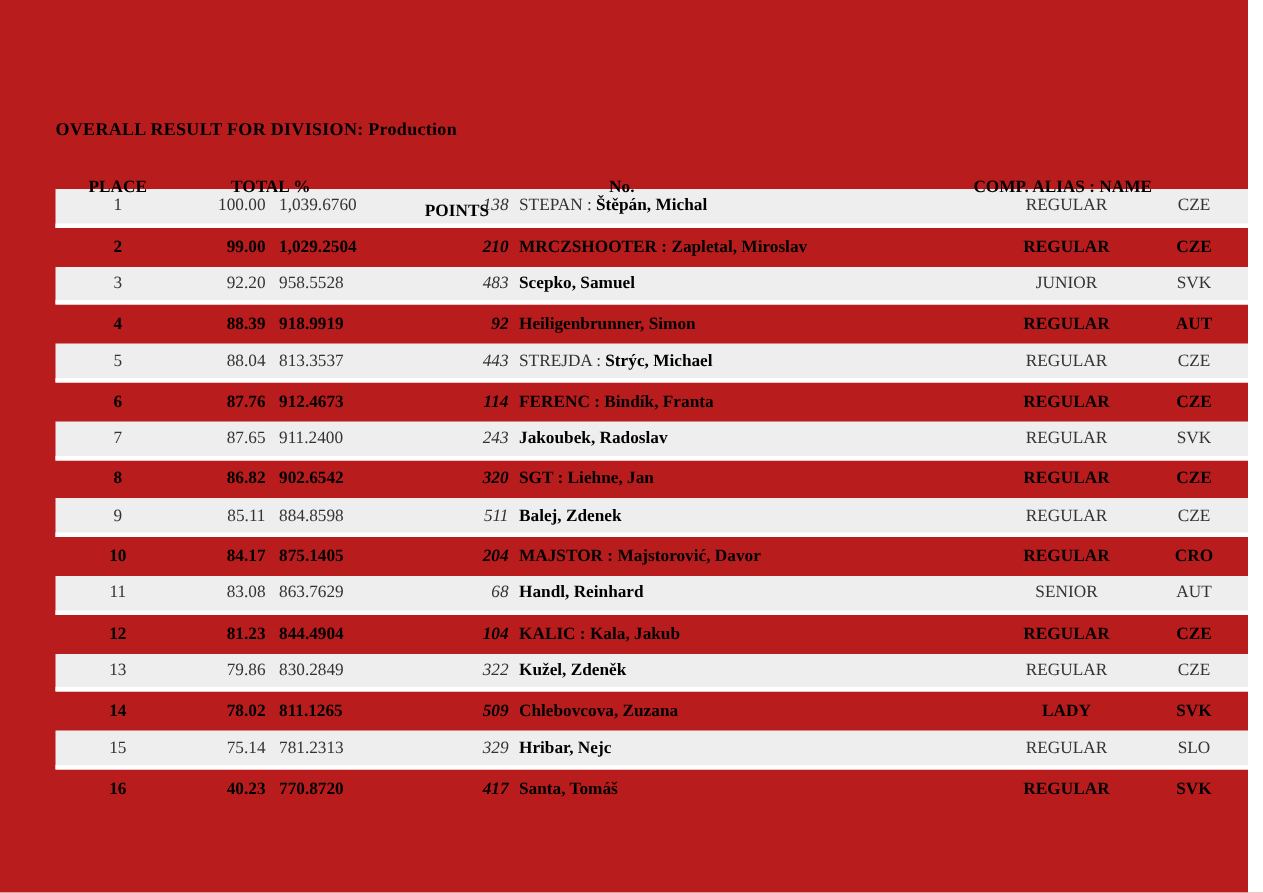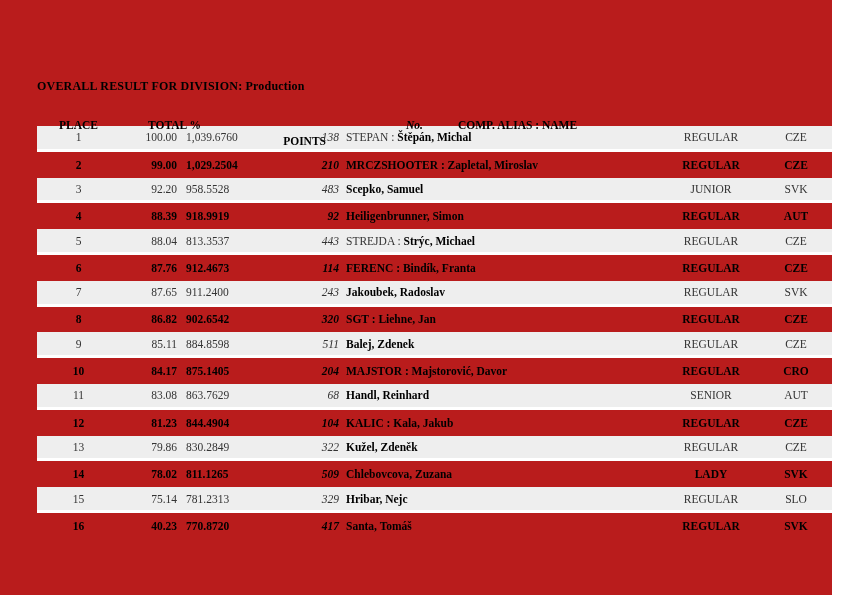--- a/index.html
+++ b/index.html
@@ -54,24 +54,24 @@
   }
   
   .c-place  { text-align: center; }
   .c-total  { text-align: right; padding-right: 9px; }
   .c-points { padding-right: 4px; }
   .c-no     { text-align: right; padding-right: 1px; font-style: italic; }
   .c-name   { text-align: left;  padding-left: 6px; white-space: nowrap; }
   .c-cat    { text-align: center; }
   .c-region { text-align: center; }
   
-  .h-total  { text-align: left; padding-right: 1px; }
+  .h-total  { text-align: center; padding-right: 1px; }
   .h-points { text-align: right; padding-right: 16px; margin-top: 32px; }
-  .h-no     { text-align: right; padding-right: 1px; font-style: italic; }
-  .h-name   { text-align: left;  padding-left: 6px; }
+  .h-no     { text-align: right; padding-right: 1px; }
+  .h-name   { text-align: right;  padding-left: 6px; }
   
   .c-name .name { font-weight: bold; color: #000; }
   .row.bold .c-name .alias { font-weight: bold; }
 </style>
 </head>
 <body>
 
 <div class="page">
 
   <div class="title">OVERALL RESULT FOR DIVISION: Production</div>

